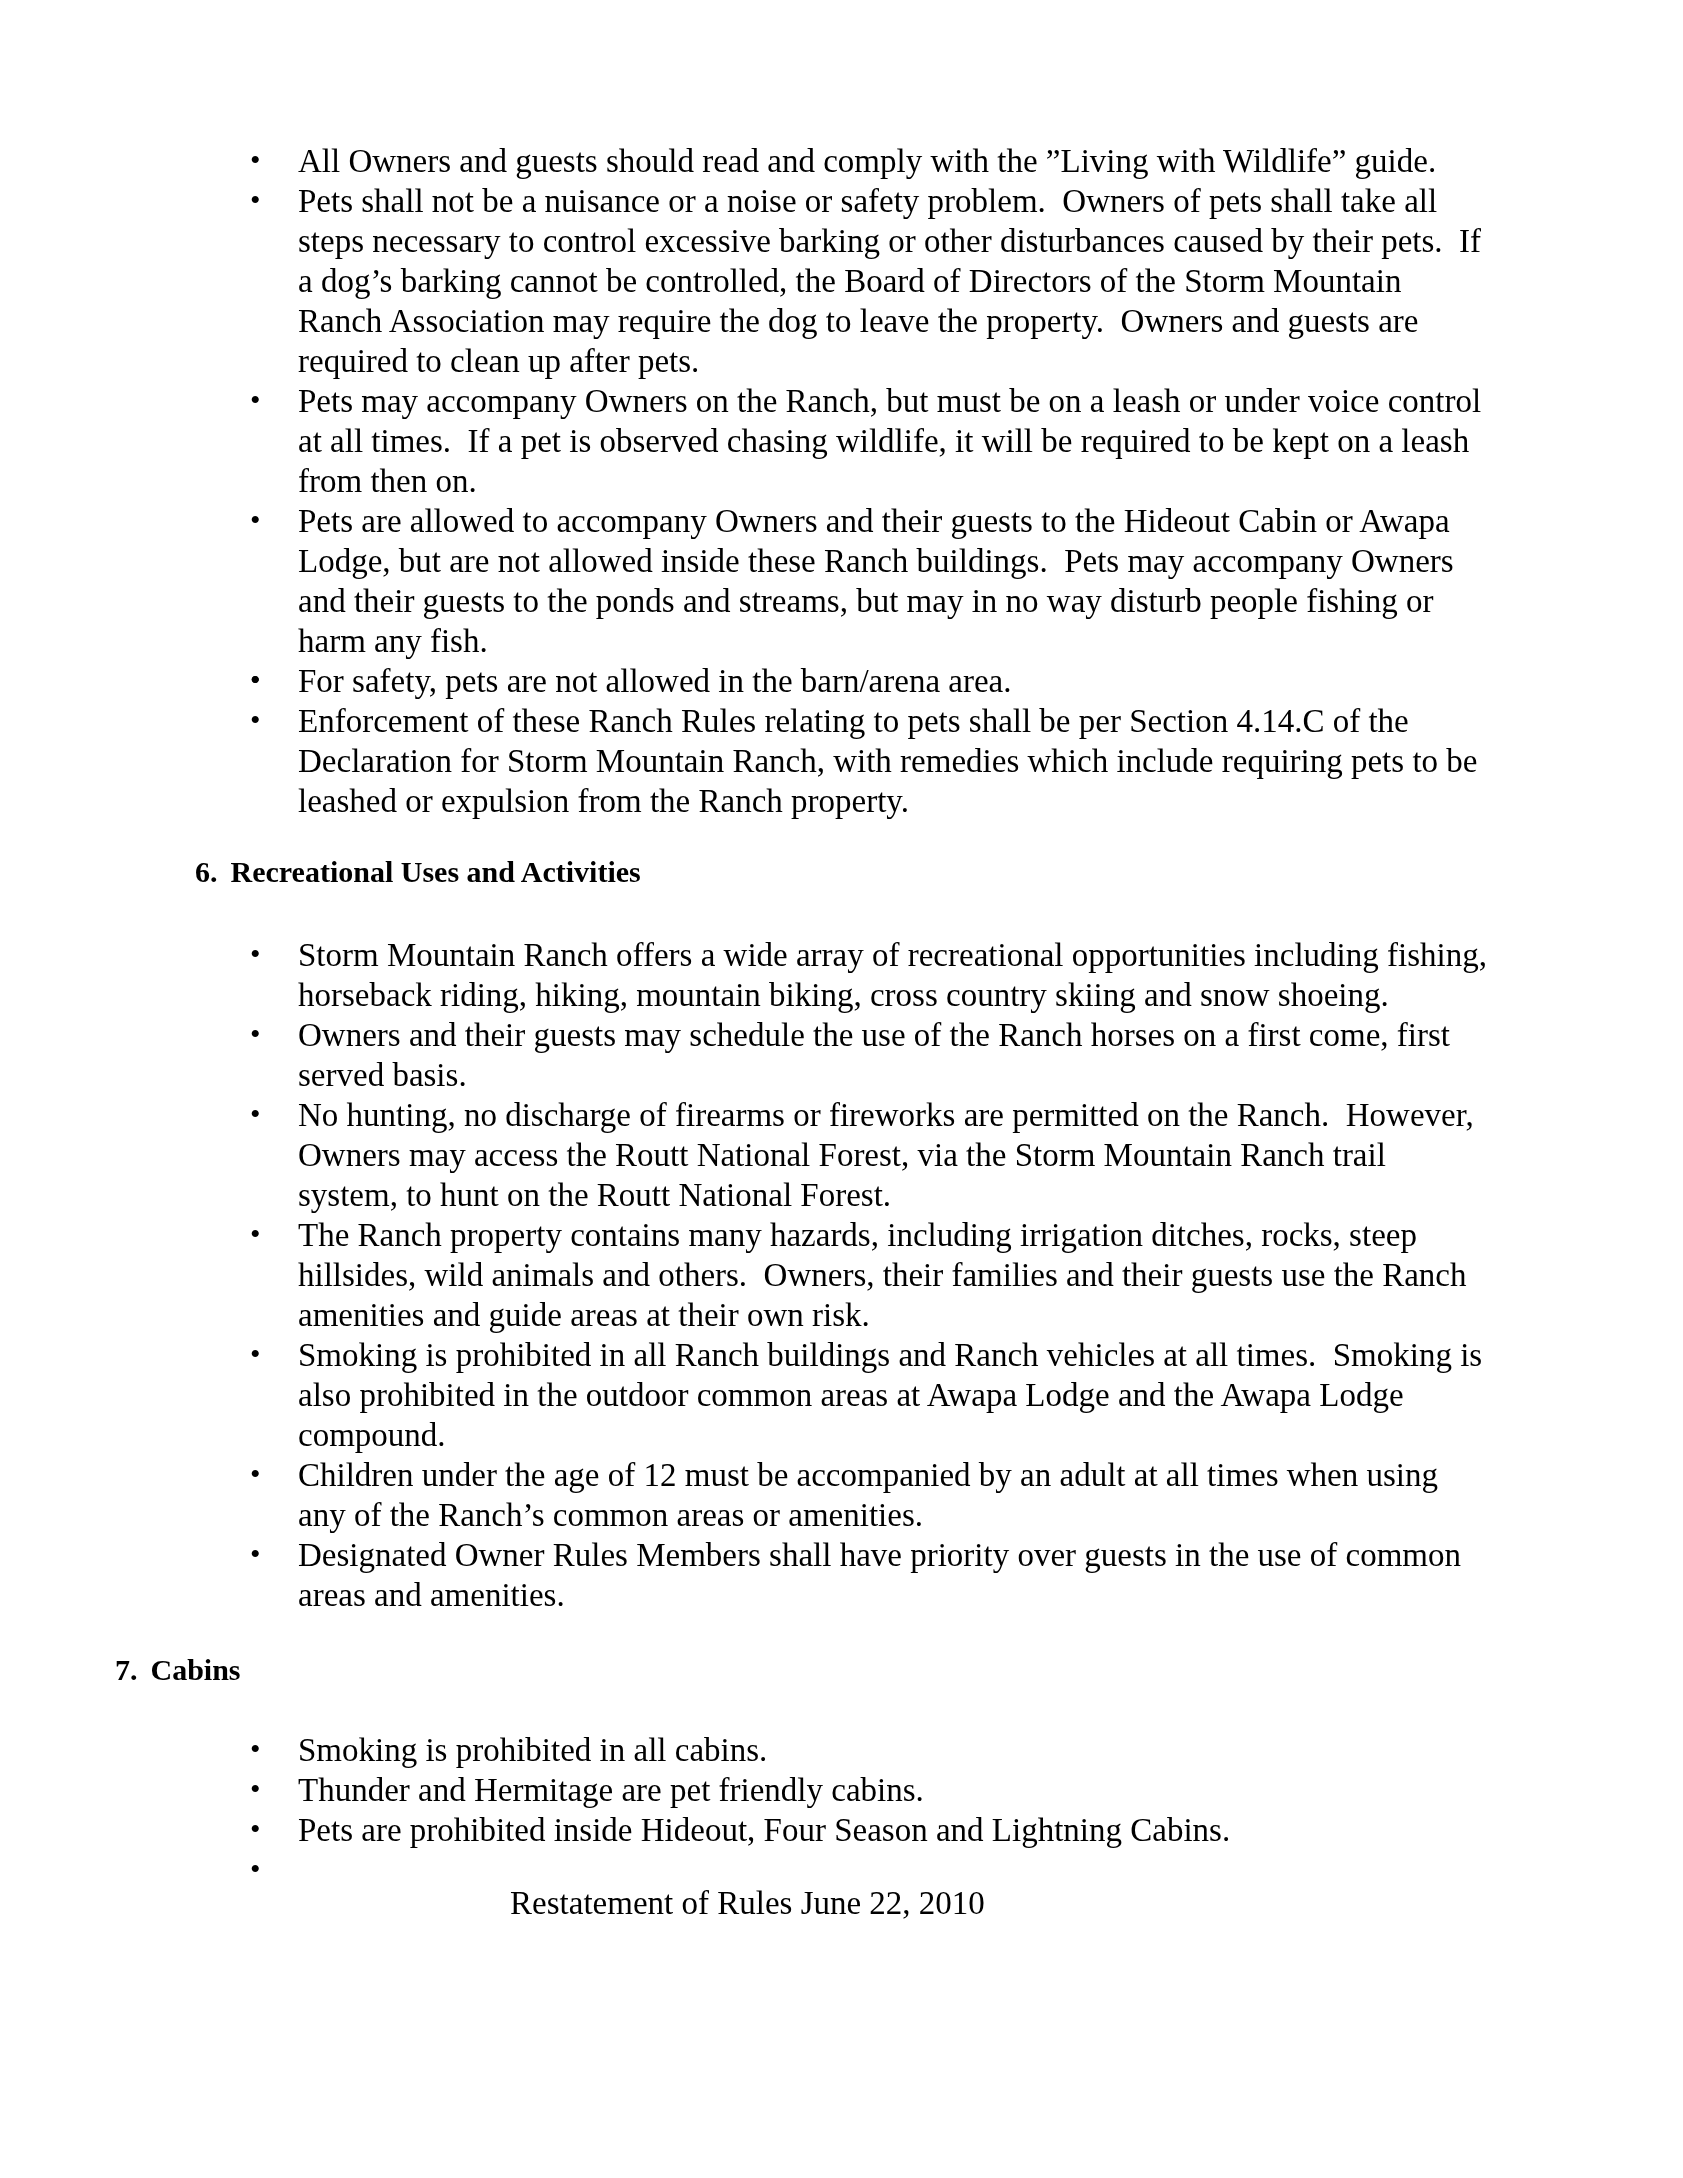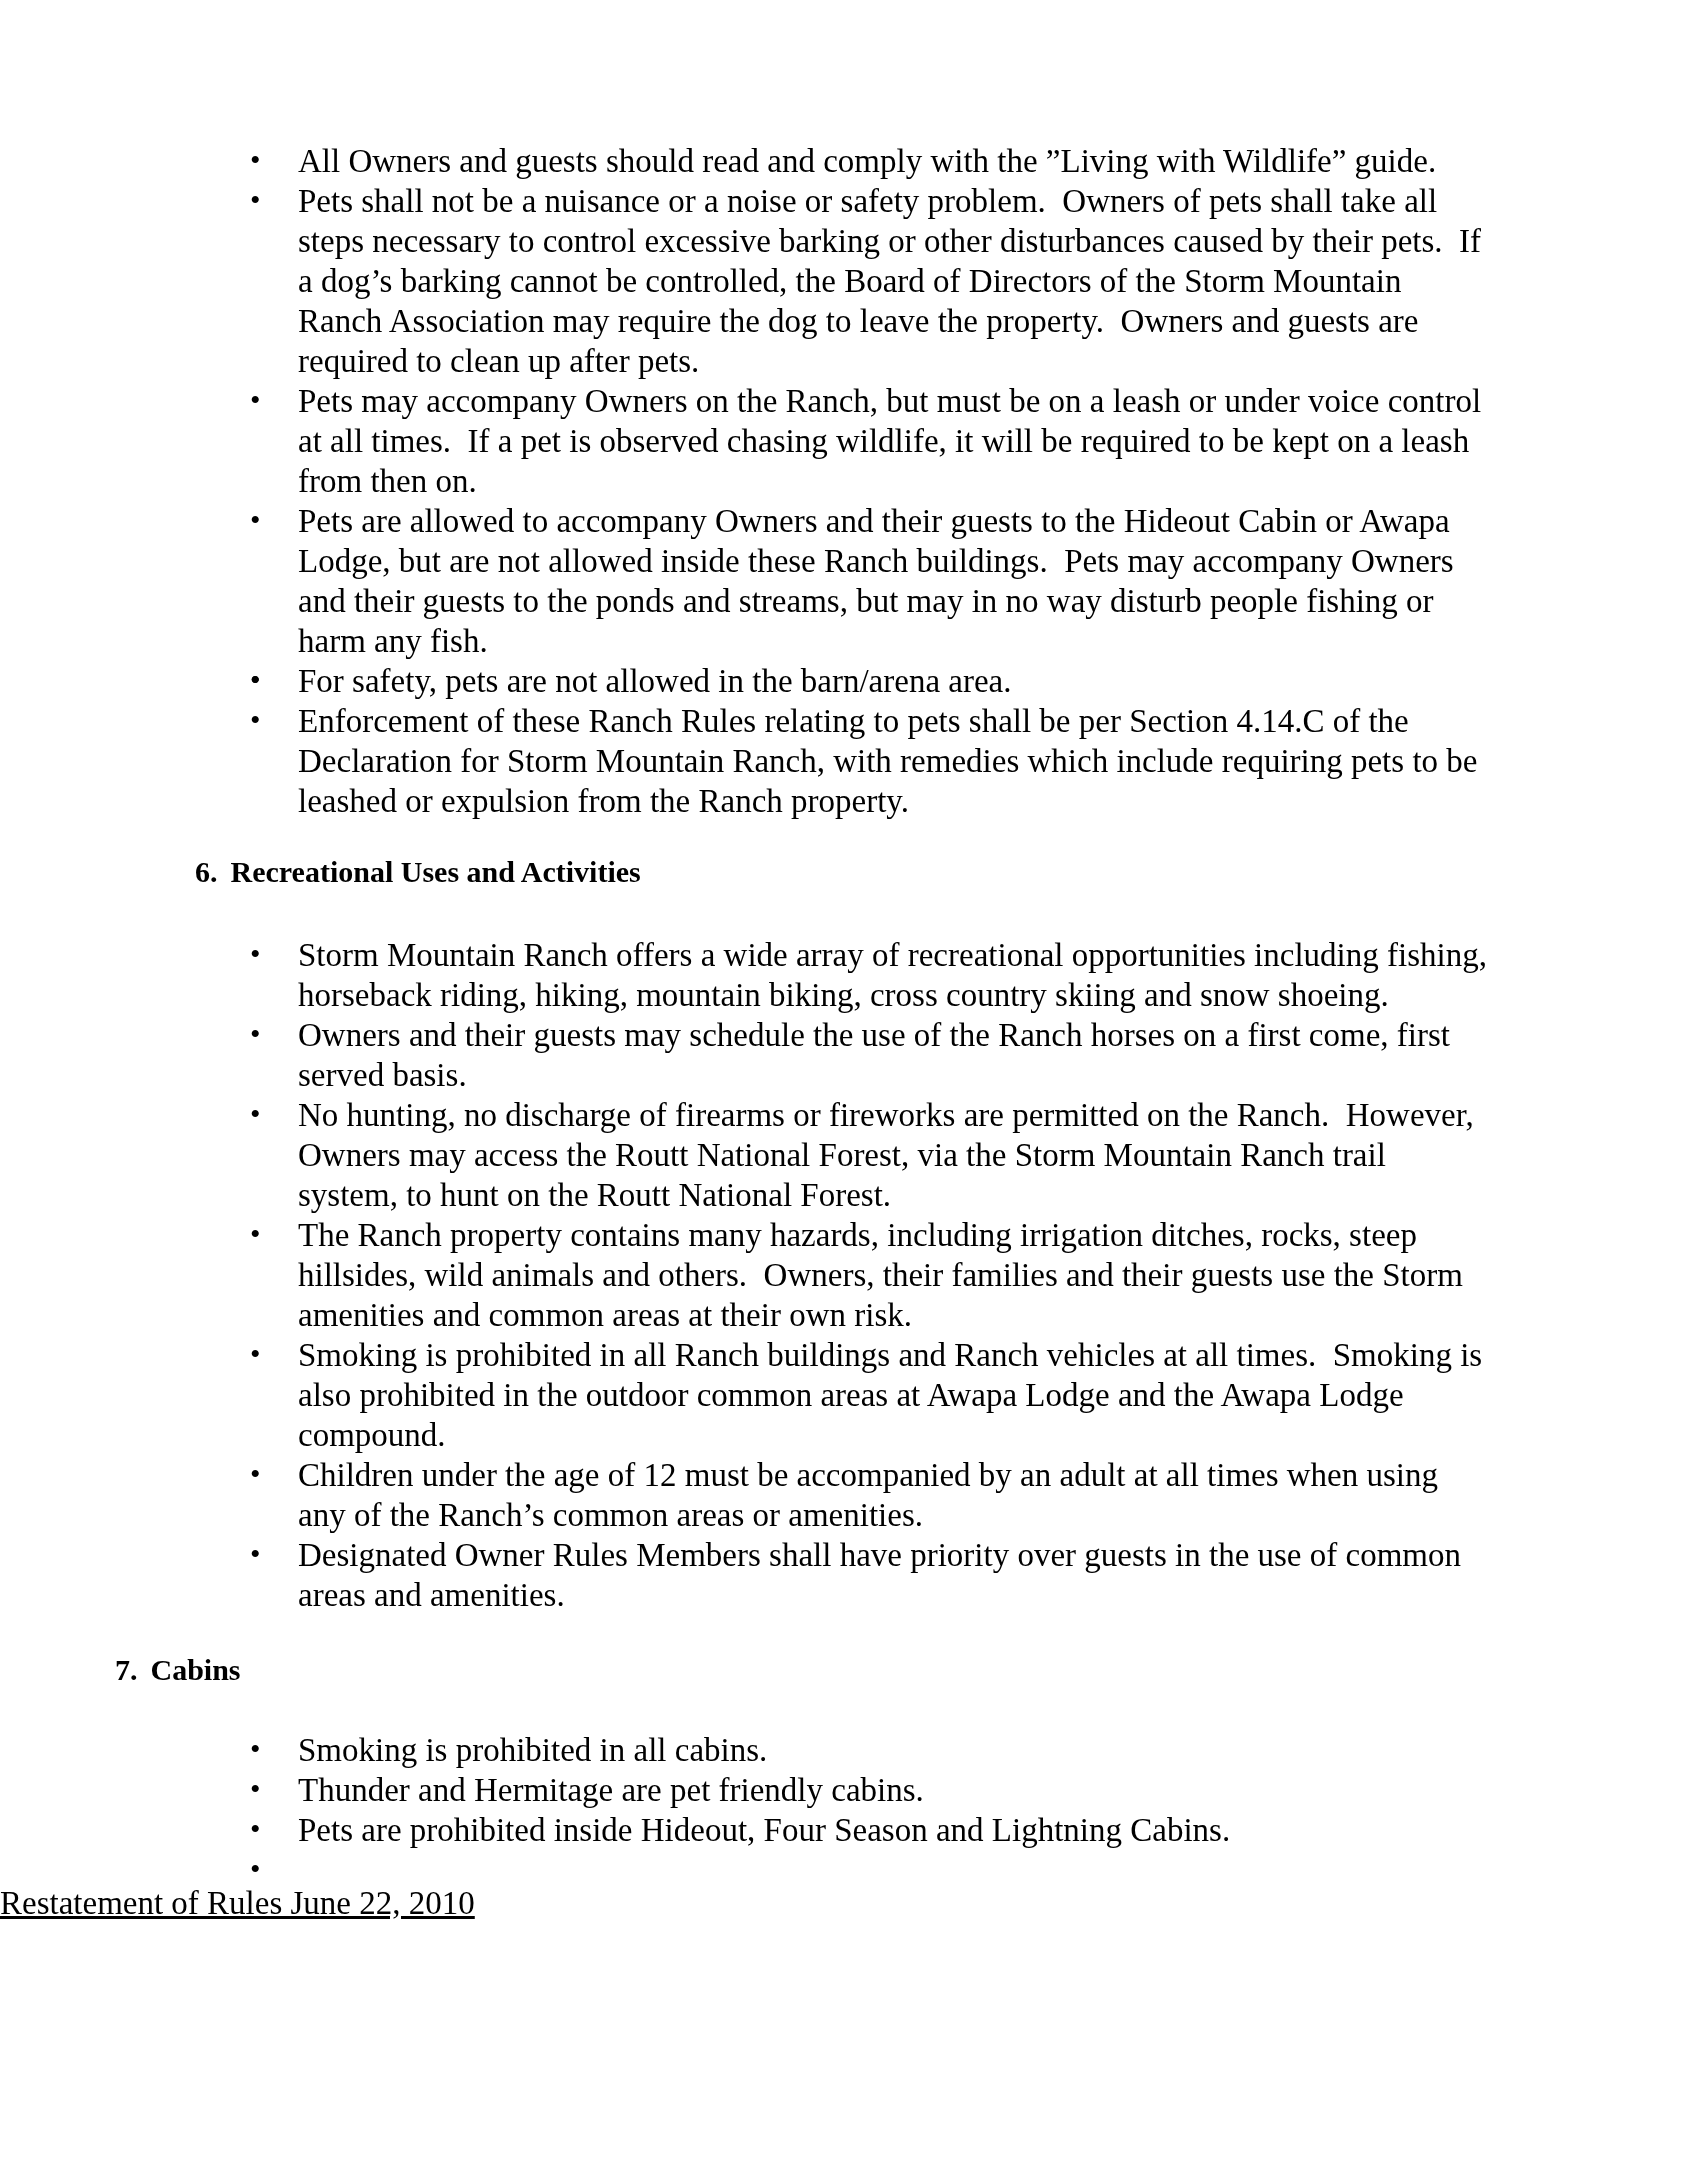--- a/index.html
+++ b/index.html
@@ -49,22 +49,21 @@
     margin-right: 13px;
   }
   #sec-recreational .section-heading {
     margin: 31px 0 43px 195px;
   }
   #sec-cabins .section-heading {
     margin: 35px 0 40px 115px;
   }
   .page-footer {
     margin: 33px 188px 0 0;
-    text-align: left;
-    text-decoration: underline;
+    text-align: center;
   }
 </style>
 </head>
 <body>
 
 <div class="page">
 
   <section id="sec-pets">
     <ul class="bullet-list">
         <li><span class="glyph">•</span><span class="text">All Owners and guests should read and comply with the ”Living with Wildlife” guide.</span></li>
@@ -78,21 +77,21 @@
   </section>
 
   <section id="sec-recreational">
     <h2 class="section-heading">
       <span class="num">6.</span><span class="title">Recreational Uses and Activities</span>
     </h2>
     <ul class="bullet-list">
         <li><span class="glyph">•</span><span class="text">Storm Mountain Ranch offers a wide array of recreational opportunities including fishing, horseback riding, hiking, mountain biking, cross country skiing and snow shoeing.</span></li>
         <li><span class="glyph">•</span><span class="text">Owners and their guests may schedule the use of the Ranch horses on a first come, first served basis.</span></li>
         <li><span class="glyph">•</span><span class="text">No hunting, no discharge of firearms or fireworks are permitted on the Ranch.  However, Owners may access the Routt National Forest, via the Storm Mountain Ranch trail system, to hunt on the Routt National Forest.</span></li>
-        <li><span class="glyph">•</span><span class="text">The Ranch property contains many hazards, including irrigation ditches, rocks, steep hillsides, wild animals and others.  Owners, their families and their guests use the Storm amenities and common areas at their own risk.</span></li>
+        <li><span class="glyph">•</span><span class="text">The Ranch property contains many hazards, including irrigation ditches, rocks, steep hillsides, wild animals and others.  Owners, their families and their guests use the Ranch amenities and guide areas at their own risk.</span></li>
         <li><span class="glyph">•</span><span class="text">Smoking is prohibited in all Ranch buildings and Ranch vehicles at all times.  Smoking is also prohibited in the outdoor common areas at Awapa Lodge and the Awapa Lodge compound.</span></li>
         <li><span class="glyph">•</span><span class="text">Children under the age of 12 must be accompanied by an adult at all times when using any of the Ranch’s common areas or amenities.</span></li>
         <li><span class="glyph">•</span><span class="text">Designated Owner Rules Members shall have priority over guests in the use of common areas and amenities.</span></li>
       </ul>
   </section>
 
   <section id="sec-cabins">
     <h2 class="section-heading">
       <span class="num">7.</span><span class="title">Cabins</span>
     </h2>

